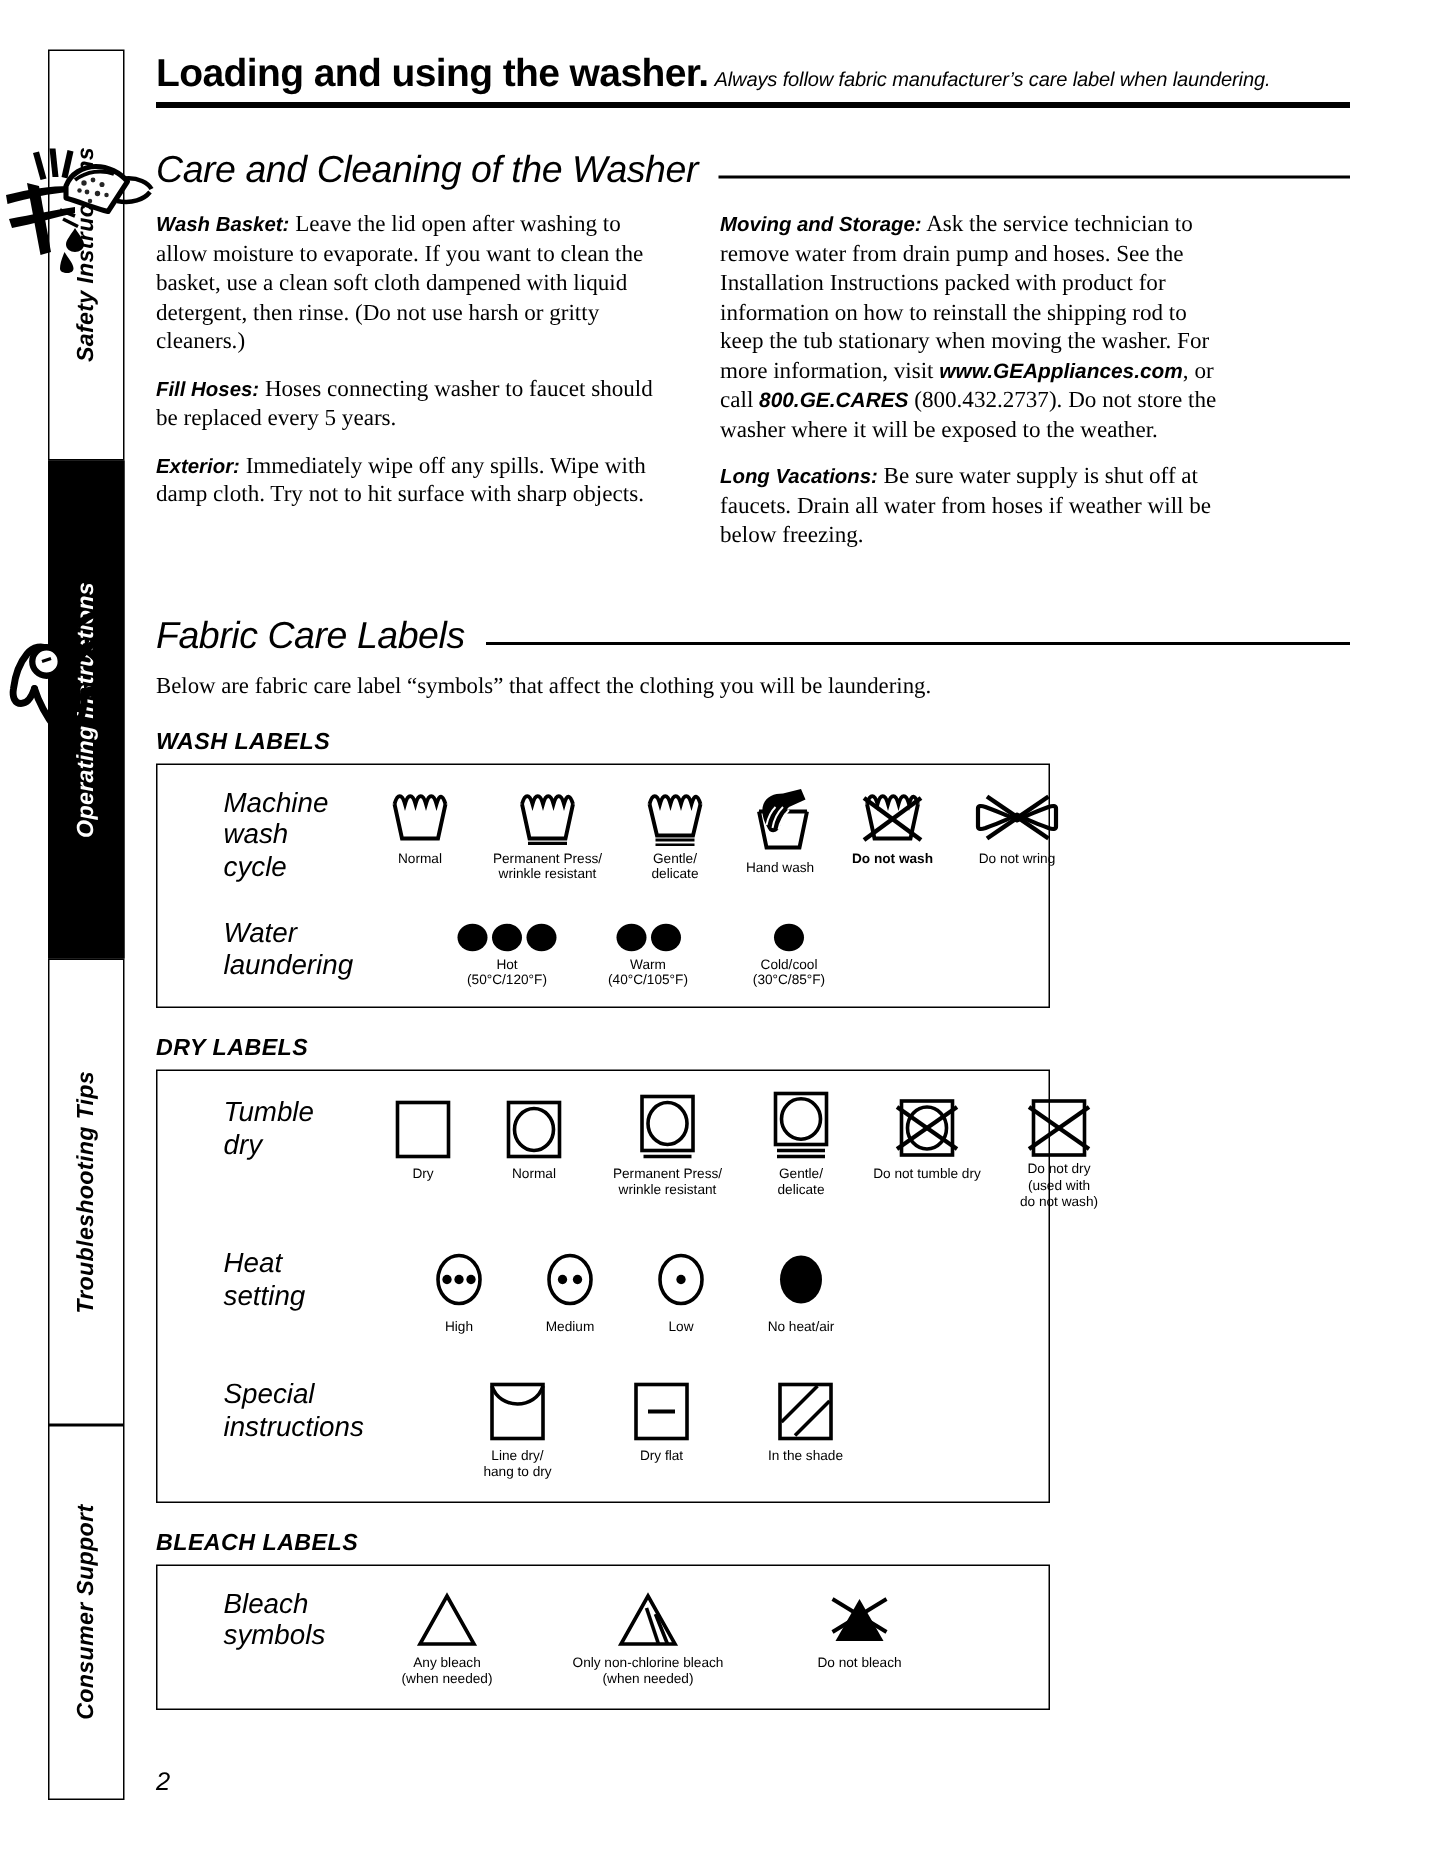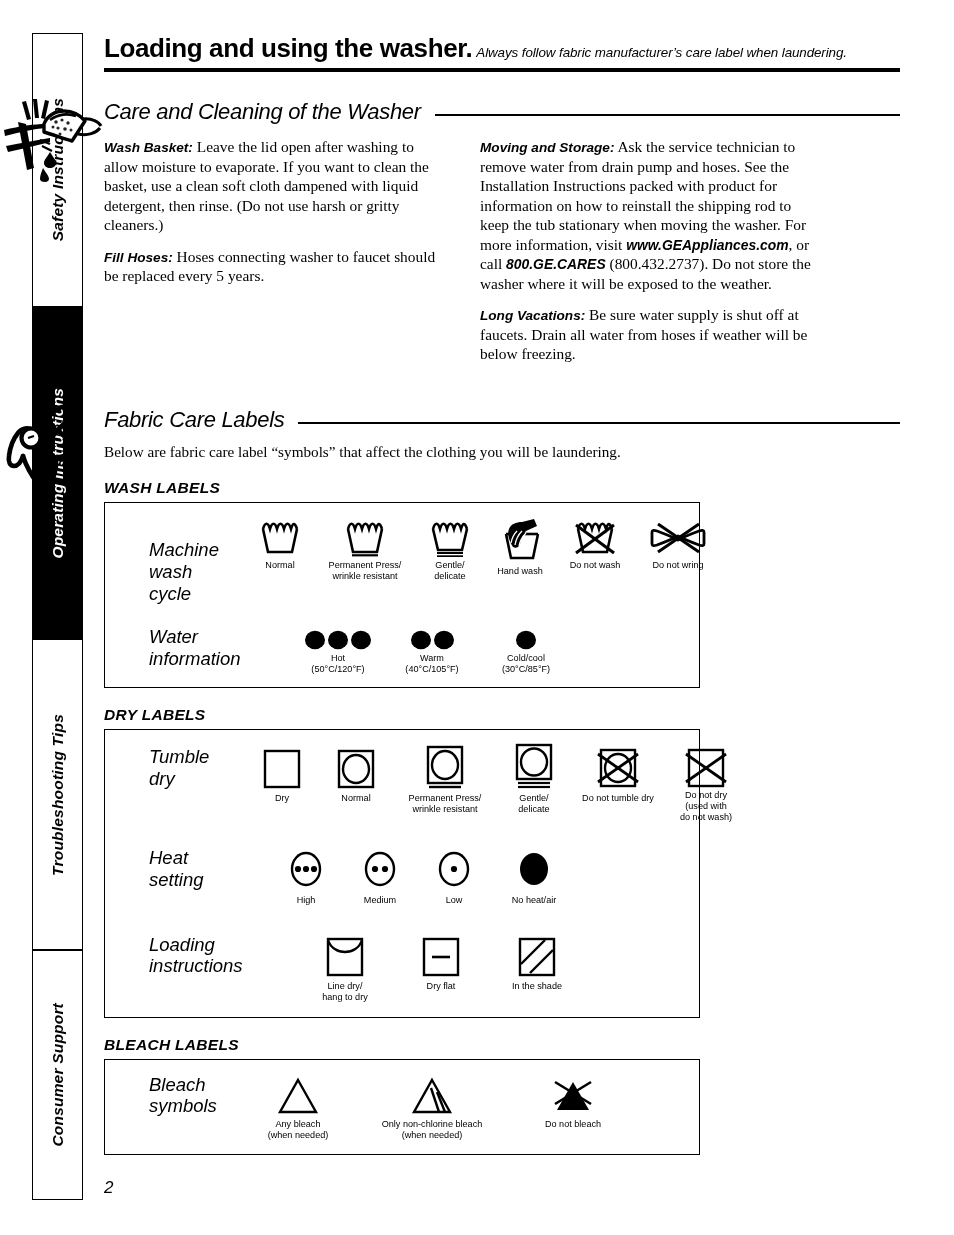--- a/index.html
+++ b/index.html
@@ -32,21 +32,21 @@
   #banner .big{font-family:"Liberation Sans",sans-serif;font-weight:bold;
        font-size:26px;letter-spacing:-.4px;}
   #banner .sub{font-family:"Liberation Sans",sans-serif;font-style:italic;
        font-size:13.4px;letter-spacing:-.1px;}
   #banner-rule{height:4px;background:#000;margin-top:4px;width:796px;}
 
   
   .sec{position:relative;margin-top:22px;}
   .sec-head{display:flex;align-items:flex-end;}
   .sec-title{font-family:"Liberation Sans",sans-serif;font-style:italic;
-        font-size:22px;letter-spacing:-.3px;white-space:nowrap;
+        font-size:25px;letter-spacing:-.3px;white-space:nowrap;
         padding-right:14px;line-height:1.05;}
   .sec-rule{flex:1;height:2.2px;background:#000;margin-bottom:7px;}
 
   
   .art{position:absolute;left:-104px;width:104px;}
 
   
   #care-cols{display:flex;gap:36px;margin-top:14px;}
   #care-cols .col{width:340px;}
   .para{font-size:15.4px;line-height:1.265;margin:0 0 12px 0;text-align:left;}
@@ -140,20 +140,23 @@
     </div>
 
     <div id="care-cols">
       <div class="col">
         <p class="para">
           <span class="lead">Wash Basket:</span><span> Leave the lid open after washing to allow moisture to evaporate. If you want to clean the basket, use a clean soft cloth dampened with liquid detergent, then rinse.  (Do not use harsh or gritty cleaners.)</span>
         </p>
         <p class="para">
           <span class="lead">Fill Hoses:</span><span> Hoses connecting washer to faucet should be replaced every 5 years.</span>
         </p>
+        <p class="para">
+          <span class="lead">Exterior:</span><span> Immediately wipe off any spills. Wipe with damp cloth. Try not to hit surface with sharp objects.</span>
+        </p>
       </div>
 
       <div class="col">
         <p class="para">
           <span class="lead">Moving and Storage:</span><span> Ask the service technician to remove water from drain pump and hoses.  See the Installation Instructions packed with product for information on how to reinstall the shipping rod to keep the tub stationary when moving the washer. For more information, visit </span><span class="bi">www.GEAppliances.com</span><span>, or call </span><span class="bi">800.GE.CARES</span><span> (800.432.2737). Do not store the washer where it will be exposed to the weather.</span>
         </p>
         <p class="para">
           <span class="lead">Long Vacations:</span><span> Be sure water supply is shut off at faucets. Drain all water from hoses if weather will be below freezing.</span>
         </p>
       </div>
@@ -181,21 +184,21 @@
     <div class="sec-head">
       <div class="sec-title">Fabric Care Labels</div>
       <div class="sec-rule"></div>
     </div>
     <p id="fabric-intro">Below are fabric care label “symbols” that affect the clothing you will be laundering.</p>
 
     <div class="grp-label">WASH LABELS</div>
     <div class="panel">
 
       <div class="row">
-        <div class="row-label" style="white-space:pre-line;margin-top:22px;">Machine
+        <div class="row-label" style="white-space:pre-line;">Machine
 wash
 cycle</div>
         <div class="cells">
           <div class="cell" style="width:70px;">
             <div class="glyph" style="height:40px;">
               <svg width="44" height="38" viewBox="0 0 44 38">
                 <path d="M5 10 L10 33 L34 33 L39 10" fill="none" stroke="#000" stroke-width="2.6" stroke-linejoin="miter"></path>
                 <path d="M5 10 C7 3 10 3 12 10 C14 3 17 3 19 10 C21 3 24 3 26 10 C28 3 31 3 33 10 C35 3 37 4 39 10" fill="none" stroke="#000" stroke-width="2.6"></path>
               </svg>
             </div>
@@ -231,21 +234,21 @@
                 <path d="M10 17 L42 17" fill="none" stroke="#000" stroke-width="2.6"></path>
                 <path d="M17 30 C13 24 11 17 13 12 C15 7 20 5 26 5 L38 2 L41 9 L30 14
                          C27 17 25 22 24 27 C23 30 20 32 17 30 Z" fill="#000"></path>
                 <path d="M15 26 C16 21 18 17 21 14" stroke="#fff" stroke-width="1.3" fill="none"></path>
                 <path d="M19 28 C20 22 22 18 26 14" stroke="#fff" stroke-width="1.3" fill="none"></path>
                 <path d="M23 29 C24 24 26 20 30 16" stroke="#fff" stroke-width="1.3" fill="none"></path>
               </svg>
             </div>
             <div class="cap">Hand wash</div>
           </div>
-          <div class="cell" style="width:80px;">
+          <div class="cell" style="width:80px;font-weight:bold;">
             <div class="glyph" style="height:40px;">
               <svg width="46" height="38" viewBox="0 0 46 38">
                 <path d="M6 10 L11 33 L35 33 L40 10" fill="none" stroke="#000" stroke-width="2.6"></path>
                 <path d="M6 10 C8 3 11 3 13 10 C15 3 18 3 20 10 C22 3 25 3 27 10 C29 3 32 3 34 10 C36 3 38 4 40 10" fill="none" stroke="#000" stroke-width="2.6"></path>
                 <line x1="4" y1="6" x2="42" y2="34" stroke="#000" stroke-width="3"></line>
                 <line x1="42" y1="6" x2="4" y2="34" stroke="#000" stroke-width="3"></line>
               </svg>
             </div>
             <div class="cap">Do not wash</div>
           </div>
@@ -260,21 +263,21 @@
                 <line x1="52" y1="5" x2="11" y2="33" stroke="#000" stroke-width="3"></line>
               </svg>
             </div>
             <div class="cap">Do not wring</div>
           </div>
         </div>
       </div>
 
       <div class="row" style="margin-top:22px;">
         <div class="row-label" style="white-space:pre-line;width:120px;">Water
-information</div>
+laundering</div>
         <div class="cells" style="margin-left:22px;">
           <div class="cell" style="width:94px;">
             <div class="glyph" style="height:24px;">
               <svg width="74" height="22" viewBox="0 0 74 22">
                 <ellipse cx="14" cy="12" rx="10" ry="9.2" fill="#000"></ellipse>
                 <ellipse cx="37" cy="12" rx="10" ry="9.2" fill="#000"></ellipse>
                 <ellipse cx="60" cy="12" rx="10" ry="9.2" fill="#000"></ellipse>
               </svg>
             </div>
             <div class="cap">Hot
@@ -415,21 +418,21 @@
               <svg width="40" height="40" viewBox="0 0 40 40">
                 <ellipse cx="20" cy="20" rx="14" ry="16" fill="#000"></ellipse>
               </svg>
             </div>
             <div class="cap" style="margin-top:6px;">No heat/air</div>
           </div>
         </div>
       </div>
 
       <div class="row" style="margin-top:28px;">
-        <div class="row-label" style="white-space:pre-line;width:130px;">Loading
+        <div class="row-label" style="white-space:pre-line;width:130px;">Special
 instructions</div>
         <div class="cells" style="margin-left:18px;">
           <div class="cell" style="width:96px;">
             <div class="glyph" style="height:44px;">
               <svg width="44" height="42" viewBox="0 0 44 42">
                 <rect x="5" y="3" width="34" height="36" fill="none" stroke="#000" stroke-width="2.4"></rect>
                 <path d="M5 4 C10 20 34 20 39 4" fill="none" stroke="#000" stroke-width="2.4"></path>
               </svg>
             </div>
             <div class="cap">Line dry/

